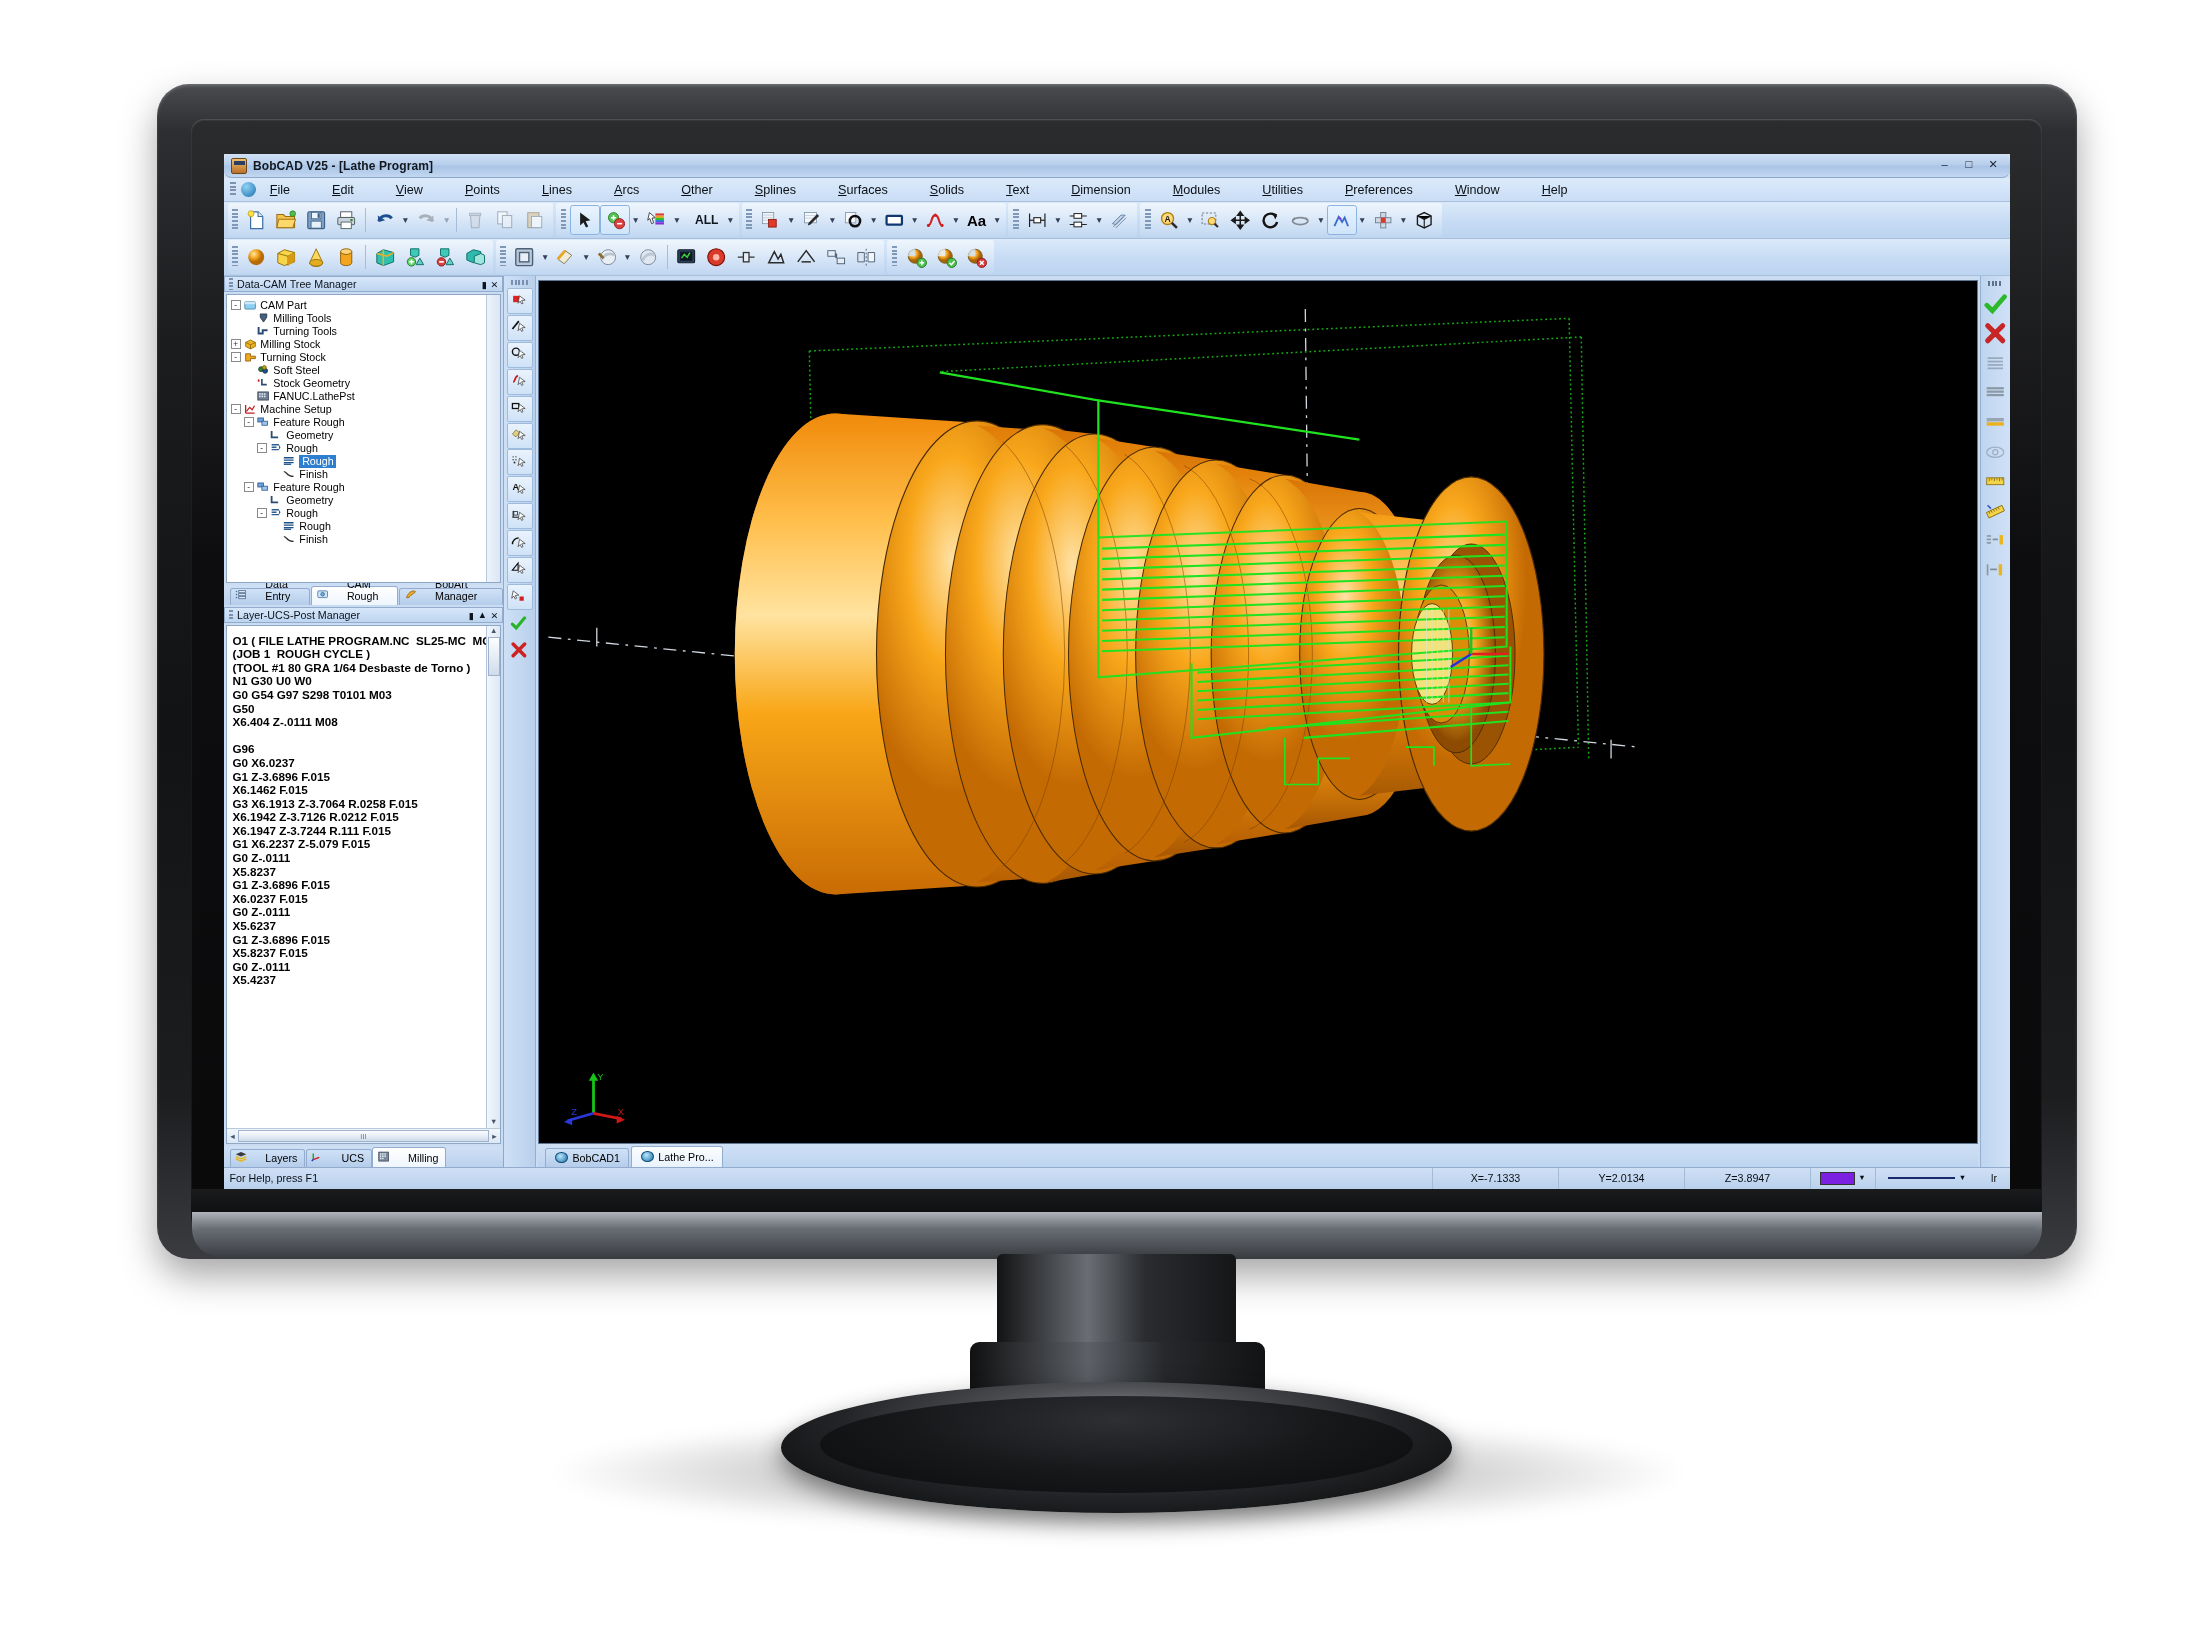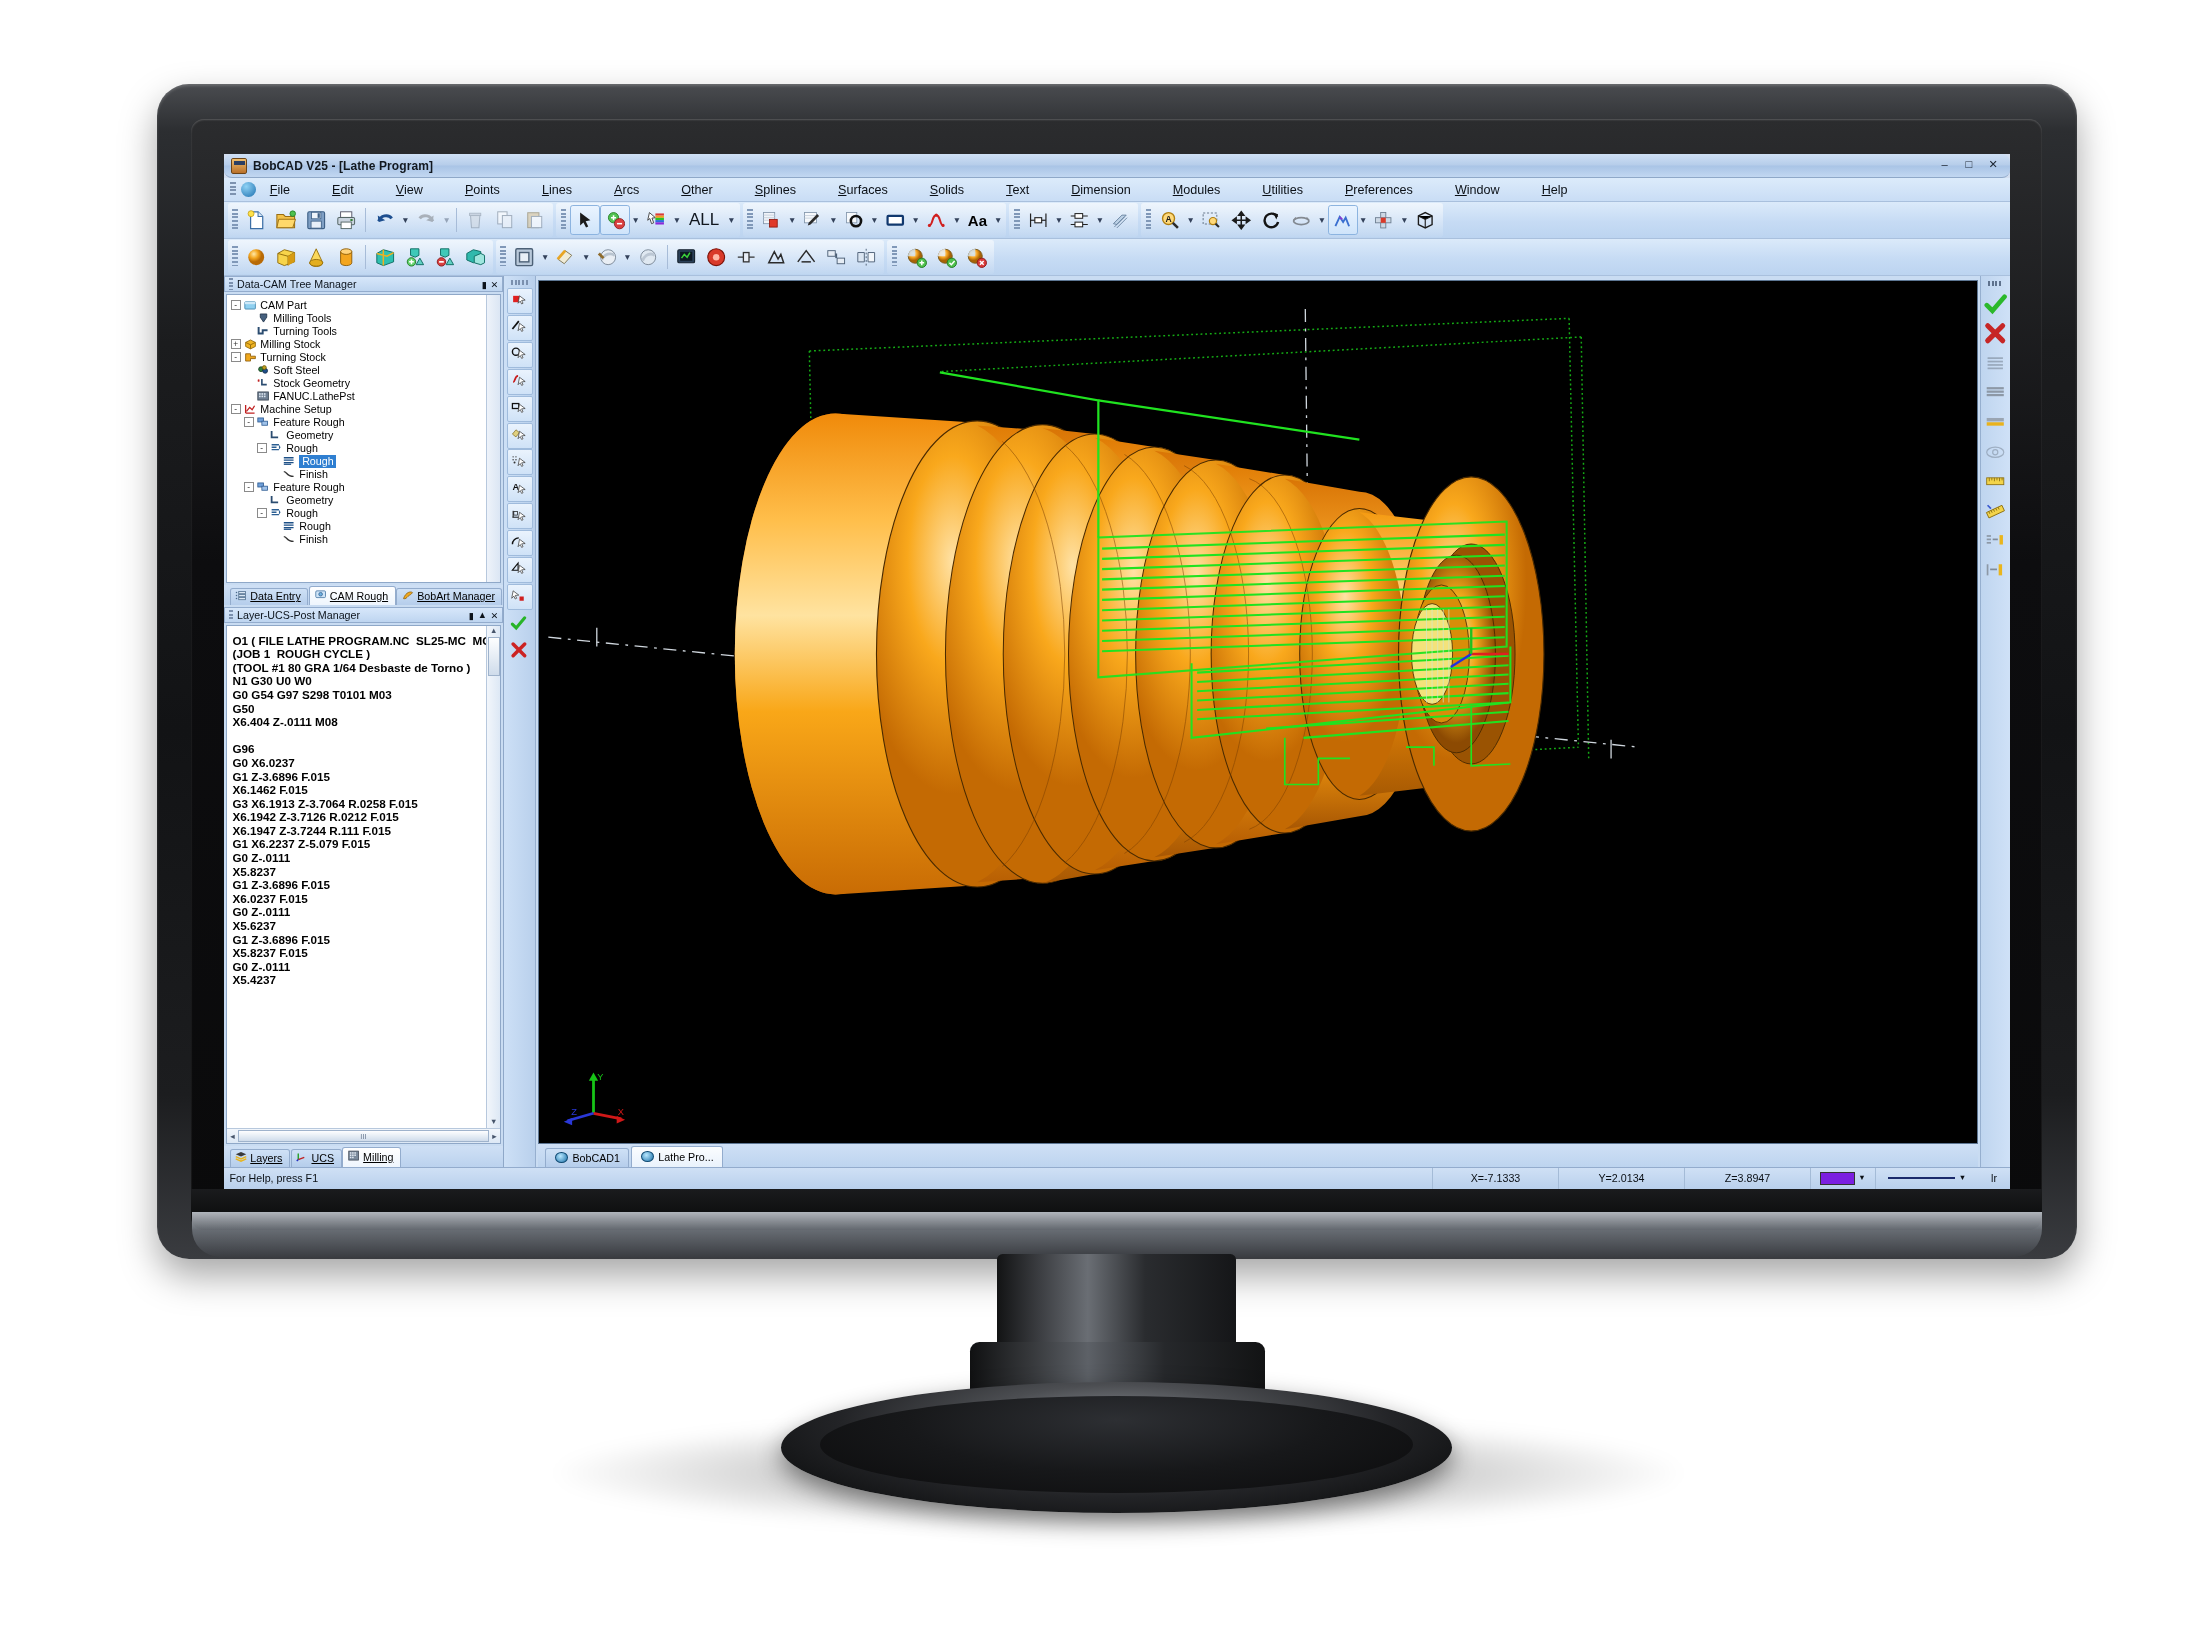--- a/index.html
+++ b/index.html
@@ -106,21 +106,21 @@
           border-radius:2.8px; margin-right:2.8px; }
   .grip { width:5.6px;height:22.4px; margin:0 3.7px 0 1.9px;
      background:repeating-linear-gradient(180deg,#8098b8 0 1.9px, transparent 1.9px 3.7px); }
   .tbtn { width:30px;height:30px; display:flex;align-items:center;justify-content:center;
           border-radius:2.8px; position:relative; }
   .tbtn.sel { border:0.9px solid #8cb4e0; background:linear-gradient(180deg,#eaf4ff,#cfe4fa); }
   .tbtn svg { display:block; }
   .caret { width:11.2px;height:28px; display:flex;align-items:center;justify-content:center;
            font-size:8.4px; color:#33415a; }
   .tsep { width:0.9px;height:24px;background:#a7bcd8; margin:0 3.7px; }
-  .allbox { font-size:17px; font-weight:normal; padding:0 6.5px; color:#10161e;}
+  .allbox { font-size:12px; font-weight:bold; padding:0 6.5px; color:#10161e;margin-left:6px;}
 
   
   #body-area { display:flex; height:calc(1035px - 24px - 24px - 37px - 37px - 22.4px); }
 
   
   #left-dock { width:280px; background:#c9dcf2; display:flex; flex-direction:column;
                border-right:0.9px solid #8fa8c8; }
   .panel-hdr { height:16px; display:flex; align-items:center;
      background:linear-gradient(180deg,#d7e7fa,#bed5f0);
      border:0.9px solid #93accd; font-size:10.7px; padding-left:3.7px; color:#0c131b; }
@@ -137,23 +137,23 @@
   .tnode .exp { width:10.3px;height:10.3px;border:0.9px solid #8a8a8a;background:#fff;
                 font-size:8.4px;line-height:8.4px;text-align:center;margin-right:2.8px;color:#333;
                 display:inline-block; flex:none;}
   .tnode .nobox { width:10.3px; margin-right:2.8px; flex:none;}
   .tnode .tico { width:13px;height:12px;margin-right:3.7px; flex:none; }
   .tnode .tlabel { font-size:10.7px; }
   .tnode.selected .tlabel { background:#2f7fd1; color:#fff; padding:0 2.8px; }
 
   .tabstrip { display:flex; align-items:flex-end; height:20.5px; padding-left:5.6px; gap:0.9px;
               background:linear-gradient(180deg,#cfe0f5,#bbd2ee); }
-  .tab { display:flex;align-items:center;gap:3px; font-size:10.7px; padding:1.9px 6.5px 2.8px 4.7px;
+  .tab { display:flex;align-items:flex-end;gap:18px; font-size:10.7px; padding:1.9px 6.5px 2.8px 4.7px;
          border:0.9px solid #93accd; border-bottom:none; border-radius:2.8px 2.8px 0 0;
-         background:linear-gradient(180deg,#cfe1f6,#b5cdeb); height:17.7px;text-decoration:underline; }
+         background:linear-gradient(180deg,#cfe1f6,#b5cdeb); height:17.7px; }
   .tab.active { background:linear-gradient(180deg,#ffffff,#eef5fd); height:19.6px; }
 
   #gcode-panel { flex:1; background:#fff; border:0.9px solid #8fa8c8; margin:1.9px; display:flex;
                  flex-direction:column; overflow:hidden; }
   #gcode-text { flex:1; overflow:hidden; font-family:"Liberation Sans", sans-serif;
                 font-size:11.7px; font-weight:bold; line-height:13.6px; padding:7.5px 3.7px 1.9px 5.6px;
                 color:#000; white-space:pre; }
   .vscroll { width:14px; background:linear-gradient(90deg,#f2f6fb,#dde8f5);
              border-left:0.9px solid #b7c8dd; display:flex; flex-direction:column;
              align-items:center; justify-content:space-between; font-size:7.5px; color:#47556b;}

